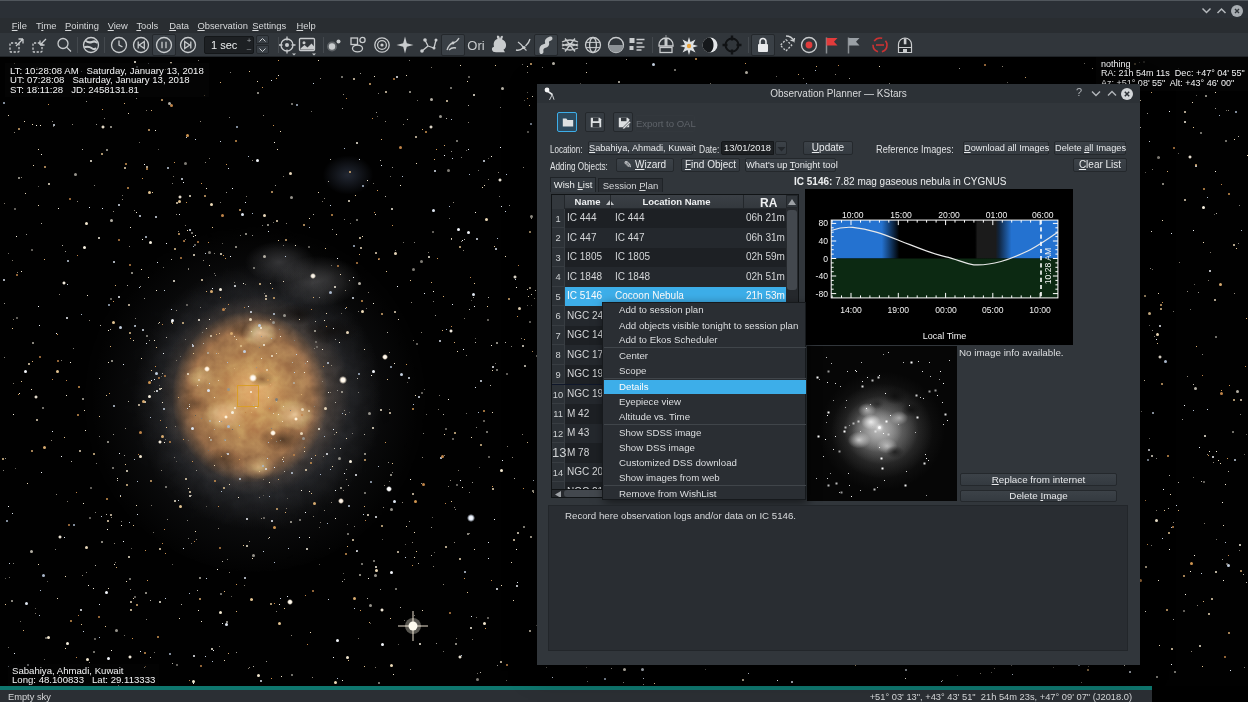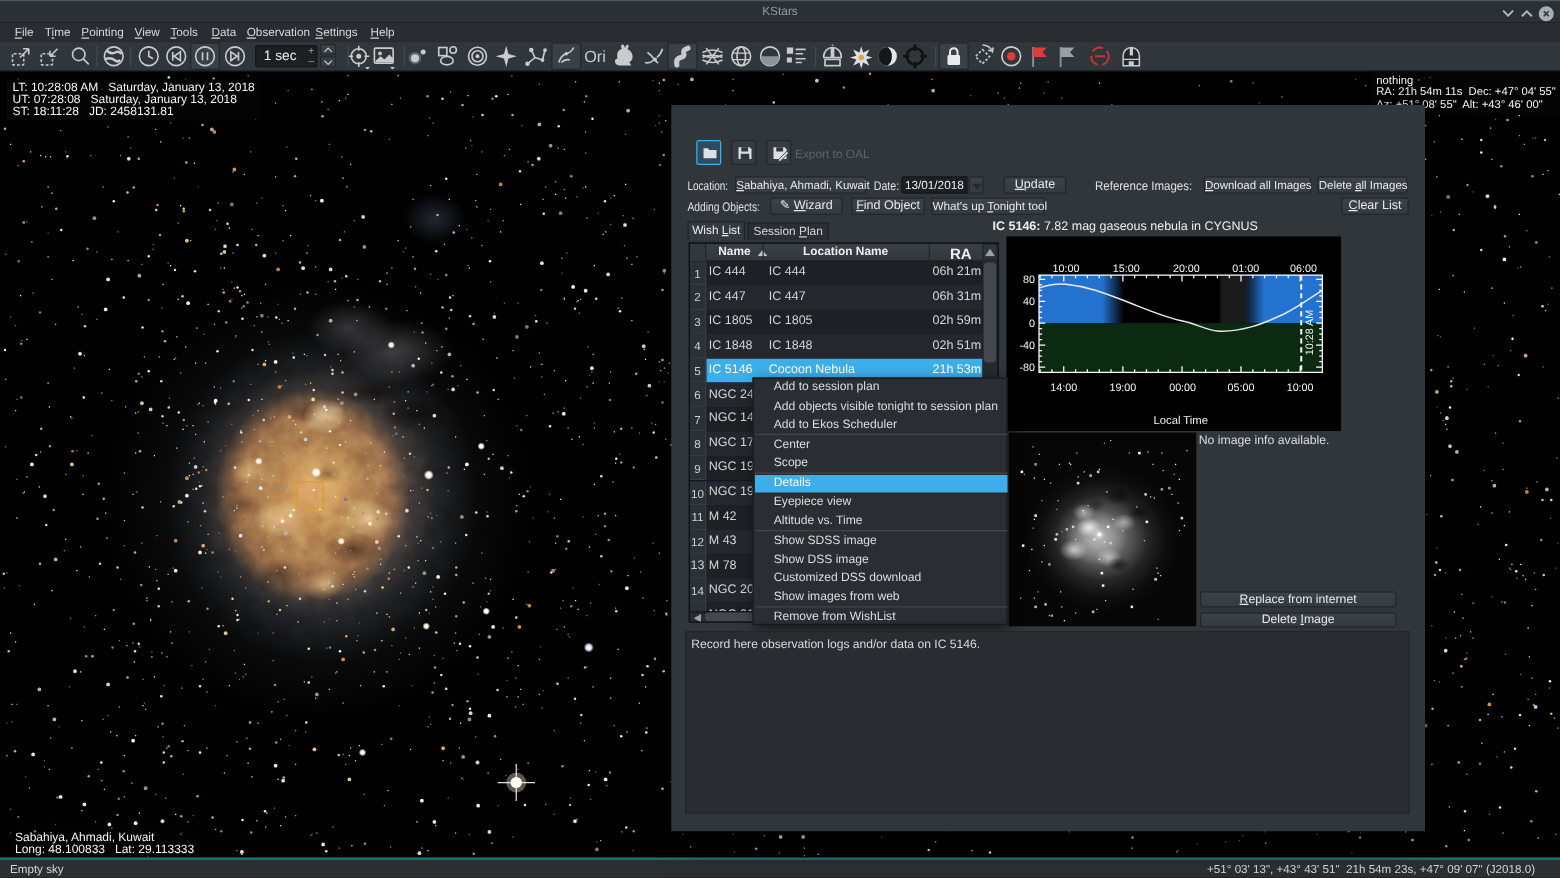--- a/index.html
+++ b/index.html
@@ -5,21 +5,21 @@
 body{font-family:"Liberation Sans",sans-serif;position:relative;color:#dcdee0}
 .abs{position:absolute}
 u{text-decoration:underline;text-underline-offset:1px}
 
 #titlebar{position:absolute;left:0;top:0;width:1248px;height:18px;background:#2b3036;border-top:1px solid #50565c}
 #titlebar .t{position:absolute;left:0;right:0;top:3px;text-align:center;font-size:9.5px;color:#989da2}
 #menubar{position:absolute;left:0;top:18px;width:1248px;height:15px;background:#292d31;font-size:9.4px;color:#d6d8da}
 #menubar span{position:absolute;top:2px}
 #toolbar{position:absolute;left:0;top:33px;width:1248px;height:24px;background:#31363b;border-bottom:1px solid #202428}
 .tbsep{position:absolute;top:37px;width:1px;height:16px;background:#44494e}
-#statusbar{position:absolute;left:0;top:686px;width:1248px;height:16px;background:#2b2f34;border-top:2px solid #0f766e;font-size:9.3px;color:#d4d6d8}
+#statusbar{position:absolute;left:0;top:686px;width:1152px;height:16px;background:#2b2f34;border-top:4px solid #0f766e;font-size:9.3px;color:#d4d6d8}
 
 #sky{position:absolute;left:0;top:57px;width:1248px;height:629px;background:#010101;overflow:hidden}
 #neb{position:absolute;left:0;top:0;width:100%;height:100%}
 #stars1{position:absolute;left:0;top:0;width:1px;height:1px;background:transparent}
 #stars2{position:absolute;left:0;top:0;width:2px;height:2px;border-radius:1px;background:transparent}
 #sky i{position:absolute;border-radius:50%;display:block}
 #sky b{position:absolute;border-radius:50%;display:block}
 .skylabel{position:absolute;font-size:9.6px;color:#f4f5f6;line-height:9.3px;white-space:pre}
 .lblbg{background:rgba(5,5,5,0.72);padding:3px 5px}
 #fov{position:absolute;left:237px;top:328px;width:22px;height:22px;border:1.5px solid #d99d28}
@@ -28,21 +28,21 @@
 #dtitle{position:absolute;left:0;top:0;width:603px;height:19px;background:#2c3136}
 #dtitle .t{position:absolute;left:0;right:0;top:4px;text-align:center;font-size:10px;color:#d8dadc}
 .btn{position:absolute;background:linear-gradient(#3c4248,#343a40);border:1px solid #24282c;border-radius:2px;color:#e8eaec;text-align:center;font-size:10px;line-height:12px;white-space:nowrap}
 .btn.dis{background:none;border:1px solid #33383d;color:#5f646a}
 .lbl{position:absolute;font-size:10px;color:#dfe1e3}
 
 #cmenu{position:absolute;left:65px;top:218px;width:204px;height:198px;background:#2a2e33;border:1px solid #16191c;box-shadow:2px 3px 10px rgba(0,0,0,.55);font-size:9.7px;color:#dcdee0}
 .mi{position:absolute;left:1px;width:202px;height:15px;line-height:15px;padding-left:15px;white-space:nowrap}
 .msep{position:absolute;left:1px;width:202px;height:1px;background:#40454a}
 
-#note{position:absolute;left:11px;top:421px;width:580px;height:146px;background:#292d32;border:1px solid #22262a;font-size:9.7px;color:#d8dadc;padding:4px 4px}
+#note{position:absolute;left:11px;top:421px;width:580px;height:146px;background:#292d32;border:1px solid #22262a;font-size:9.7px;color:#d8dadc;padding:4px 16px}
 </style></head><body>
 
 <div id="sky">
   <div id="neb" style="background:radial-gradient(36px 28px at 348px 118px, rgba(88,102,132,0.38), transparent 70%),radial-gradient(26px 20px at 260px 276px, rgba(248,205,150,0.8), transparent 70%),radial-gradient(30px 22px at 224px 358px, rgba(246,198,138,0.75), transparent 70%),radial-gradient(28px 22px at 295px 358px, rgba(246,198,138,0.72), transparent 70%),radial-gradient(24px 18px at 258px 410px, rgba(240,188,126,0.6), transparent 70%),radial-gradient(22px 16px at 200px 320px, rgba(238,182,120,0.55), transparent 70%),radial-gradient(32px 16px at 299px 257px, rgba(10,7,5,0.65), transparent 72%),radial-gradient(40px 18px at 330px 274px, rgba(10,7,5,0.65), transparent 72%),radial-gradient(26px 13px at 249px 273px, rgba(12,8,6,0.55), transparent 72%),radial-gradient(34px 19px at 283px 382px, rgba(10,7,5,0.52), transparent 72%),radial-gradient(28px 16px at 224px 402px, rgba(12,8,6,0.45), transparent 72%),radial-gradient(22px 14px at 194px 347px, rgba(12,8,6,0.38), transparent 72%),radial-gradient(18px 11px at 262px 322px, rgba(14,9,6,0.42), transparent 72%),radial-gradient(42px 38px at 255px 330px, rgba(238,175,108,0.6), transparent 72%),radial-gradient(100px 110px at 250px 340px, rgba(206,138,78,0.93), rgba(196,128,70,0.5) 60%, transparent 78%),radial-gradient(124px 130px at 255px 338px, rgba(196,132,75,0.5), transparent 77%),radial-gradient(62px 36px at 318px 224px, rgba(150,149,152,0.34), transparent 70%),radial-gradient(50px 30px at 280px 205px, rgba(142,142,147,0.32), transparent 70%),radial-gradient(168px 180px at 258px 340px, rgba(135,138,148,0.48), transparent 74%),radial-gradient(210px 220px at 255px 345px, rgba(108,113,124,0.28), transparent 78%)"></div>
   <div style="position:absolute;left:85px;top:170px;width:340px;height:345px;border-radius:50%;overflow:hidden;mix-blend-mode:overlay;opacity:.55;-webkit-mask-image:radial-gradient(circle,#000 40%,transparent 72%);mask-image:radial-gradient(circle,#000 40%,transparent 72%)"><svg width="340" height="345">
         <filter id="nz" x="0" y="0" width="100%" height="100%">
           <feTurbulence type="fractalNoise" baseFrequency="0.075" numOctaves="3" seed="11"></feTurbulence>
           <feColorMatrix type="matrix" values="0 0 0 0 0.55, 0 0 0 0 0.55, 0 0 0 0 0.55, 0.9 0.9 0.9 0 -0.8"></feColorMatrix>
         </filter>
         <rect width="340" height="345" filter="url(#nz)"></rect>
@@ -274,21 +274,20 @@
   <svg class="abs" style="left:398px;top:554px" width="30" height="30">
       <line x1="15" y1="0" x2="15" y2="30" stroke="#eadfce" stroke-width="1"></line>
       <line x1="0" y1="15" x2="30" y2="15" stroke="#eadfce" stroke-width="1"></line>
       <circle cx="15" cy="15" r="4.5" fill="#fffdf5"></circle>
       <circle cx="15" cy="15" r="8" fill="#fff8e8" opacity=".35"></circle>
     </svg>
   <div id="fov"></div>
 </div>
 
 <div id="titlebar">
-    <div class="t">KStars</div>
   <svg class="abs" style="left:1201px;top:6px" width="11" height="8">
       <path d="M1.5 1.5 L5.5 5.5 L9.5 1.5" stroke="#b5b9bd" stroke-width="1.5" fill="none"></path>
     </svg>
   <svg class="abs" style="left:1216px;top:6px" width="11" height="8">
       <path d="M1.5 6 L5.5 2 L9.5 6" stroke="#b5b9bd" stroke-width="1.5" fill="none"></path>
     </svg>
   <div class="abs" style="left:1231px;top:3.5px;width:12px;height:12px;background:#a9aeb3;border-radius:50%"></div>
   <svg class="abs" style="left:1231px;top:3.5px" width="12" height="12">
       <path d="M4 4 L8 8 M8 4 L4 8" stroke="#30353a" stroke-width="1.4"></path>
     </svg>
@@ -481,20 +480,39 @@
 RA: 21h 54m 11s&nbsp; Dec: +47° 04' 55"
 Az: +51° 08' 55"&nbsp; Alt: +43° 46' 00"</div>
 <div class="skylabel" style="left:8px;top:664px;background:rgba(5,5,5,0.55);padding:2px 4px">Sabahiya, Ahmadi, Kuwait
 Long: 48.100833&nbsp;&nbsp; Lat: 29.113333</div>
 <div id="statusbar">
     <span style="position:absolute;left:8px;top:2px">Empty sky</span>
 <span style="position:absolute;right:20px;top:2px">+51° 03' 13", +43° 43' 51"&nbsp;&nbsp;21h 54m 23s, +47° 09' 07" (J2018.0)</span>
   </div>
 
 <div id="dlg">
+  <div id="dtitle">
+      <div class="t">Observation Planner — KStars</div>
+      <span style="position:absolute;left:539px;top:2px;color:#aeb2b6;font-size:11px">?</span>
+      <svg class="abs" style="left:554px;top:6px" width="10" height="7">
+        <path d="M1 1.5 L5 5.5 L9 1.5" stroke="#b2b6ba" stroke-width="1.4" fill="none"></path>
+      </svg>
+      <svg class="abs" style="left:570px;top:6px" width="10" height="7">
+        <path d="M1 5.5 L5 1.5 L9 5.5" stroke="#b2b6ba" stroke-width="1.4" fill="none"></path>
+      </svg>
+      <div class="abs" style="left:584px;top:3.5px;width:12px;height:12px;background:#d3d6d9;border-radius:50%"></div>
+      <svg class="abs" style="left:584px;top:3.5px" width="12" height="12">
+        <path d="M3.8 3.8 L8.2 8.2 M8.2 3.8 L3.8 8.2" stroke="#2c3136" stroke-width="1.5"></path>
+      </svg>
+      <svg class="abs" style="left:7px;top:2px" width="14" height="15">
+        <path d="M2 3 L9 8 L8.2 9.6 L1.4 4.8 Z" fill="#e8eaec"></path>
+        <circle cx="3" cy="4" r="2.4" fill="#f4f5f6"></circle>
+        <path d="M8 9 l-2.5 5 M8.5 9.2 l1.5 4.5" stroke="#cfd2d5" stroke-width="1"></path>
+      </svg>
+    </div>
   <div class="abs" style="left:20px;top:28px;width:20px;height:20px;background:#2d4a5e;border:1px solid #3daee9;border-radius:2px">
       <svg class="abs" style="left:4px;top:4px" width="12" height="11" viewBox="0 0 12 11">
         <path d="M0.8 1.5 h3.5 l1.2 1.5 h5.7 v6.5 h-10.4 z" fill="#dde0e2"></path>
       </svg>
     </div>
     <div class="abs" style="left:48px;top:28px;width:20px;height:20px;background:#363c42;border:1px solid #24282c;border-radius:2px">
       <svg class="abs" style="left:4px;top:4px" width="12" height="11" viewBox="0 0 12 11">
         <path d="M0.8 0.8 h8.9 l1.5 1.5 v7.9 h-10.4 z" fill="#dde0e2"></path>
         <rect x="3" y="0.8" width="5.5" height="3.4" fill="#33383d"></rect>
         <rect x="2.6" y="6" width="6.8" height="4.2" fill="#33383d"></rect>
@@ -592,21 +610,21 @@
       <div class="abs" style="left:0;top:209.0px;width:13px;height:19.55px;background:#2c3136;border-bottom:1px solid #383d42;border-right:1px solid #383d42;font-size:9.3px;color:#cfd2d4;text-align:center;line-height:20px">11</div>
       <div class="abs" style="left:15px;top:212.5px;width:100px;font-size:10px;color:#d4d6d8;white-space:nowrap">M 42</div>
       <div class="abs" style="left:63px;top:212.5px;width:120px;font-size:10px;color:#d4d6d8;white-space:nowrap">M 42</div>
       <div class="abs" style="left:194px;top:212.5px;width:37px;font-size:10px;color:#d4d6d8;white-space:nowrap;text-align:right">05h 35m</div>
       <div class="abs" style="left:13px;top:228.6px;width:221px;height:19.55px;background:#24282d"></div>
       <div class="abs" style="left:0;top:228.6px;width:13px;height:19.55px;background:#2c3136;border-bottom:1px solid #383d42;border-right:1px solid #383d42;font-size:9.3px;color:#cfd2d4;text-align:center;line-height:20px">12</div>
       <div class="abs" style="left:15px;top:232.1px;width:100px;font-size:10px;color:#d4d6d8;white-space:nowrap">M 43</div>
       <div class="abs" style="left:63px;top:232.1px;width:120px;font-size:10px;color:#d4d6d8;white-space:nowrap">M 43</div>
       <div class="abs" style="left:194px;top:232.1px;width:37px;font-size:10px;color:#d4d6d8;white-space:nowrap;text-align:right">05h 35m</div>
       <div class="abs" style="left:13px;top:248.1px;width:221px;height:19.55px;background:#1d2024"></div>
-      <div class="abs" style="left:0;top:248.1px;width:13px;height:19.55px;background:#2c3136;border-bottom:1px solid #383d42;border-right:1px solid #383d42;font-size:10px;color:#cfd2d4;text-align:center;line-height:20px">13</div>
+      <div class="abs" style="left:0;top:248.1px;width:13px;height:19.55px;background:#2c3136;border-bottom:1px solid #383d42;border-right:1px solid #383d42;font-size:13px;color:#cfd2d4;text-align:center;line-height:20px">13</div>
       <div class="abs" style="left:15px;top:251.6px;width:100px;font-size:10px;color:#d4d6d8;white-space:nowrap">M 78</div>
       <div class="abs" style="left:63px;top:251.6px;width:120px;font-size:10px;color:#d4d6d8;white-space:nowrap">M 78</div>
       <div class="abs" style="left:194px;top:251.6px;width:37px;font-size:10px;color:#d4d6d8;white-space:nowrap;text-align:right">05h 46m</div>
       <div class="abs" style="left:13px;top:267.7px;width:221px;height:19.55px;background:#24282d"></div>
       <div class="abs" style="left:0;top:267.7px;width:13px;height:19.55px;background:#2c3136;border-bottom:1px solid #383d42;border-right:1px solid #383d42;font-size:9.3px;color:#cfd2d4;text-align:center;line-height:20px">14</div>
       <div class="abs" style="left:15px;top:271.2px;width:100px;font-size:10px;color:#d4d6d8;white-space:nowrap">NGC 2070</div>
       <div class="abs" style="left:63px;top:271.2px;width:120px;font-size:10px;color:#d4d6d8;white-space:nowrap">NGC 2070</div>
       <div class="abs" style="left:194px;top:271.2px;width:37px;font-size:10px;color:#d4d6d8;white-space:nowrap;text-align:right">05h 38m</div>
       <div class="abs" style="left:13px;top:287.2px;width:221px;height:19.55px;background:#1d2024"></div>
       <div class="abs" style="left:0;top:287.2px;width:13px;height:19.55px;background:#2c3136;border-bottom:1px solid #383d42;border-right:1px solid #383d42;font-size:9.3px;color:#cfd2d4;text-align:center;line-height:20px">15</div>

